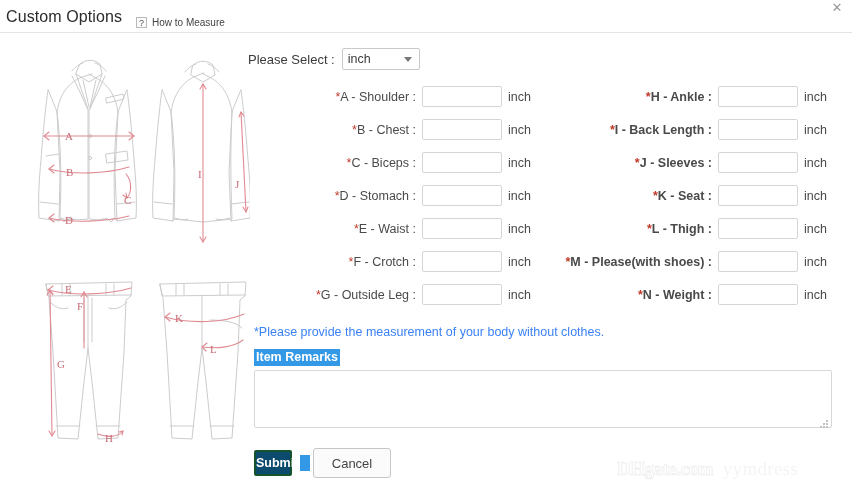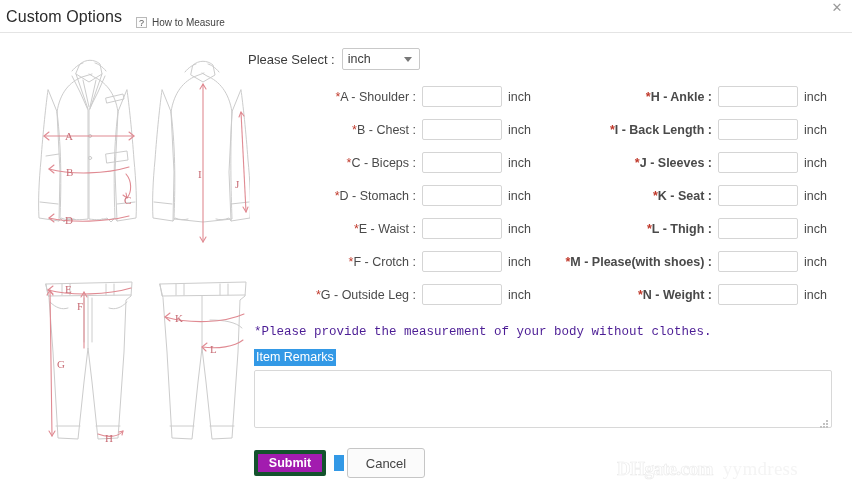--- a/index.html
+++ b/index.html
@@ -159,32 +159,31 @@
     margin-left: 6px;
     width: 34px;
   }
   
   .col-right .m-label { margin-right: 6px; font-weight: bold; }
 
   
   #note {
     margin-top: 14px;
     font-size: 12.5px;
-    color: #4c1d95;
+    color: #3b82f6;
     padding-left: 6px;
-    font-family: Liberation Mono, monospace;
   }
 
   
   #remarks-label {
     display: inline-block;
     margin-top: 10px;
     margin-left: 6px;
     font-size: 12.5px;
-    font-weight: normal;
+    font-weight: bold;
     color: #ffffff;
     background: #3399e6;
     padding: 1px 2px 2px 2px;
   }
   #remarks-wrap {
     margin-top: 4px;
     margin-left: 6px;
     position: relative;
     width: 578px;
   }
@@ -218,24 +217,24 @@
   
   #actions {
     margin-top: 16px;
     margin-left: 6px;
     display: flex;
     align-items: center;
     gap: 0px;
     position: relative;
   }
   #submit-button {
-    width: 72px;
+    width: 38px;
     height: 26px;
-    background: #a21caf;
-    border: 4px solid #14532d;
+    background: #0c4a6e;
+    border: 2px solid #14532d;
     color: #ffffff;
     font-size: 12.5px;
     font-weight: bold;
     font-family: "Liberation Sans", sans-serif;
     border-radius: 2px;
     cursor: pointer;
     padding: 0;
   }
   #sel-gap {
     width: 10px;

